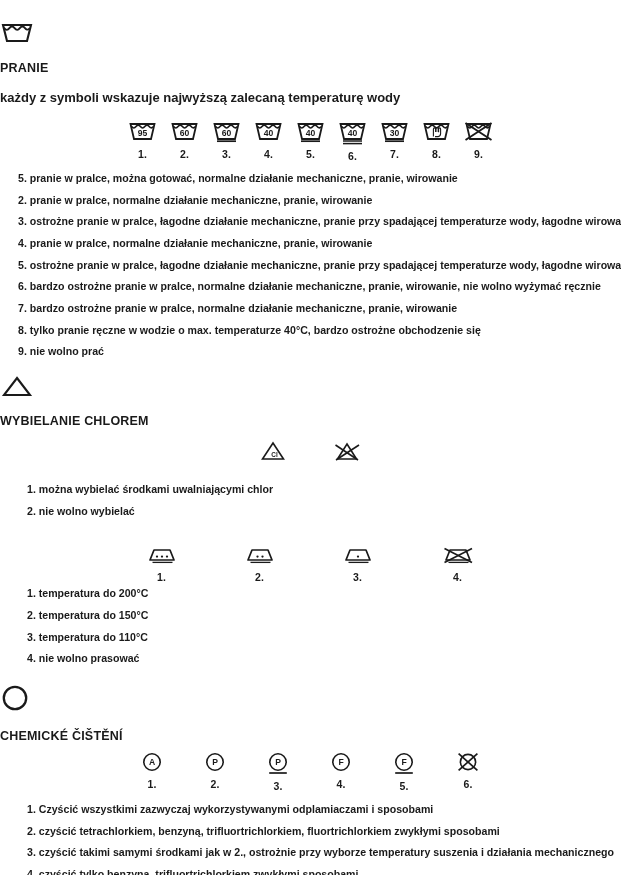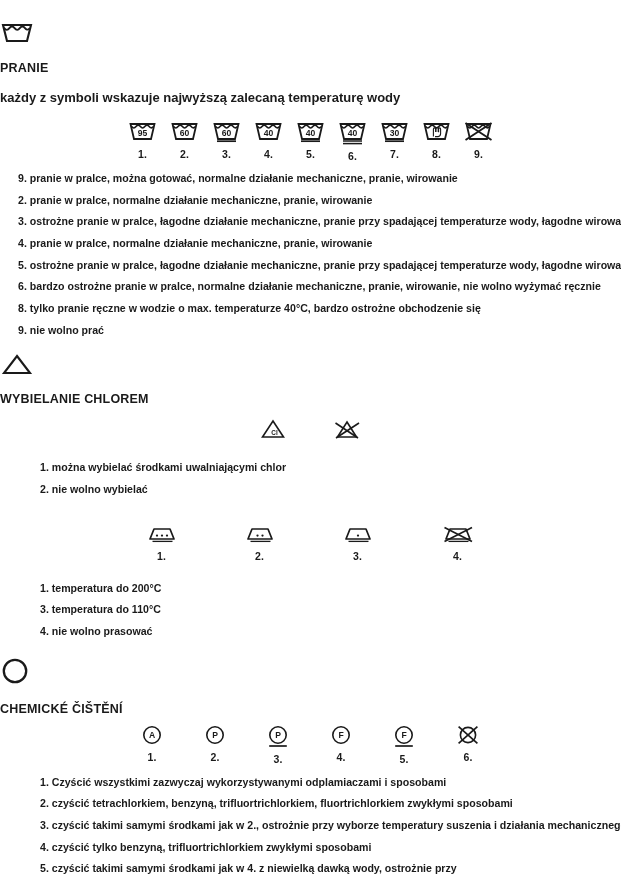--- a/index.html
+++ b/index.html
@@ -52,21 +52,21 @@
     font-size: 10.5px;
     margin-top: 1px;
   }
   .glyph { display: block; }
 
   
   .lines { font-size: 10.6px; }
   .line { margin: 0 0 9.5px 0; line-height: 1.15; white-space: nowrap; }
 
   .wash-lines { padding-left: 18px; padding-top: 2px; }
-  .indent-lines { padding-left: 40px; padding-top: 2px; }
+  .indent-lines { padding-left: 27px; padding-top: 2px; }
 </style>
 </head>
 <body>
 
 <div class="section" style="padding-top:22px;">
   <div class="head-block">
     <span class="glyph">
       <svg width="34" height="22" viewBox="0 0 34 22">
         <path d="M3 3 L31 3 L27 19 L7 19 Z" fill="none" stroke="#1a1a1a" stroke-width="2.1"></path>
         <path d="M4.2 6.2 q2.6 3.4 5.2 0 q2.6 -3.4 5.2 0 q2.6 3.4 5.2 0 q2.6 -3.4 5.2 0 q2.0 2.6 4.0 0.6" fill="none" stroke="#1a1a1a" stroke-width="1.9" stroke-linecap="round"></path>
@@ -181,26 +181,27 @@
           <path d="M3.6 5.6 q2.2 2.9 4.4 0 q2.2 -2.9 4.4 0 q2.2 2.9 4.4 0 q2.2 -2.9 4.4 0 q1.7 2.2 3.4 .5" fill="none" stroke="#1a1a1a" stroke-width="1.6" stroke-linecap="round"></path>
           <line x1="1.5" y1="2" x2="27.5" y2="19" stroke="#1a1a1a" stroke-width="1.9"></line>
           <line x1="27.5" y1="2" x2="1.5" y2="19" stroke="#1a1a1a" stroke-width="1.9"></line>
         </svg>
       </span>
       <span class="sym-num">9.</span>
     </div>
   </div>
 
   <div class="lines wash-lines" style="margin-top:8px;">
-    <p class="line">9. pranie w pralce, można gotować,  normalne działanie mechaniczne, pranie, wirowanie</p>
+    <p class="line">5. pranie w pralce, można gotować,  normalne działanie mechaniczne, pranie, wirowanie</p>
     <p class="line">2. pranie w pralce, normalne działanie mechaniczne, pranie, wirowanie</p>
     <p class="line">3. ostrożne pranie w pralce, łagodne działanie mechaniczne, pranie przy spadającej temperaturze wody, łagodne wirowanie</p>
     <p class="line">4. pranie w pralce, normalne działanie mechaniczne, pranie, wirowanie</p>
     <p class="line">5. ostrożne pranie w pralce, łagodne działanie mechaniczne, pranie przy spadającej temperaturze wody, łagodne wirowanie</p>
     <p class="line">6. bardzo ostrożne pranie w pralce, normalne działanie mechaniczne, pranie, wirowanie, nie wolno wyżymać ręcznie</p>
+    <p class="line">7. bardzo ostrożne pranie w pralce, normalne działanie mechaniczne, pranie, wirowanie</p>
     <p class="line">8. tylko pranie ręczne w wodzie o max. temperaturze 40°C, bardzo ostrożne obchodzenie się</p>
     <p class="line">9. nie wolno prać</p>
   </div>
 </div>
 
 <div class="section" style="padding-top:8px;">
   <div class="head-block">
     <span class="glyph">
       <svg width="34" height="22" viewBox="0 0 34 22">
         <path d="M17 3 L30 20 L4 20 Z" fill="none" stroke="#1a1a1a" stroke-width="2.1" stroke-linejoin="miter"></path>
@@ -277,22 +278,23 @@
           <path d="M11 4 L27 4 L31 14 L7 14 Z" fill="none" stroke="#1a1a1a" stroke-width="1.7" stroke-linejoin="round"></path>
           <line x1="9.5" y1="16.4" x2="29.5" y2="16.4" stroke="#1a1a1a" stroke-width="1.3"></line>
           <line x1="5.5" y1="16.5" x2="33" y2="2.5" stroke="#1a1a1a" stroke-width="1.6"></line>
           <line x1="33" y1="16.5" x2="5.5" y2="2.5" stroke="#1a1a1a" stroke-width="1.6"></line>
         </svg>
       </span>
       <span class="sym-num">4.</span>
     </div>
   </div>
 
-  <div class="lines indent-lines" style="margin-top:18px;">
+  <div class="lines indent-lines" style="margin-top:2px;">
     <p class="line">1. temperatura do 200°C</p>
+    <p class="line">2. temperatura do 150°C</p>
     <p class="line">3. temperatura do 110°C</p>
     <p class="line">4. nie wolno prasować</p>
   </div>
 </div>
 
 <div class="section" style="padding-top:10px;">
   <div class="head-block">
     <span class="glyph">
       <svg width="30" height="28" viewBox="0 0 30 28">
         <circle cx="15" cy="14" r="11.2" fill="none" stroke="#1a1a1a" stroke-width="2.3"></circle>

